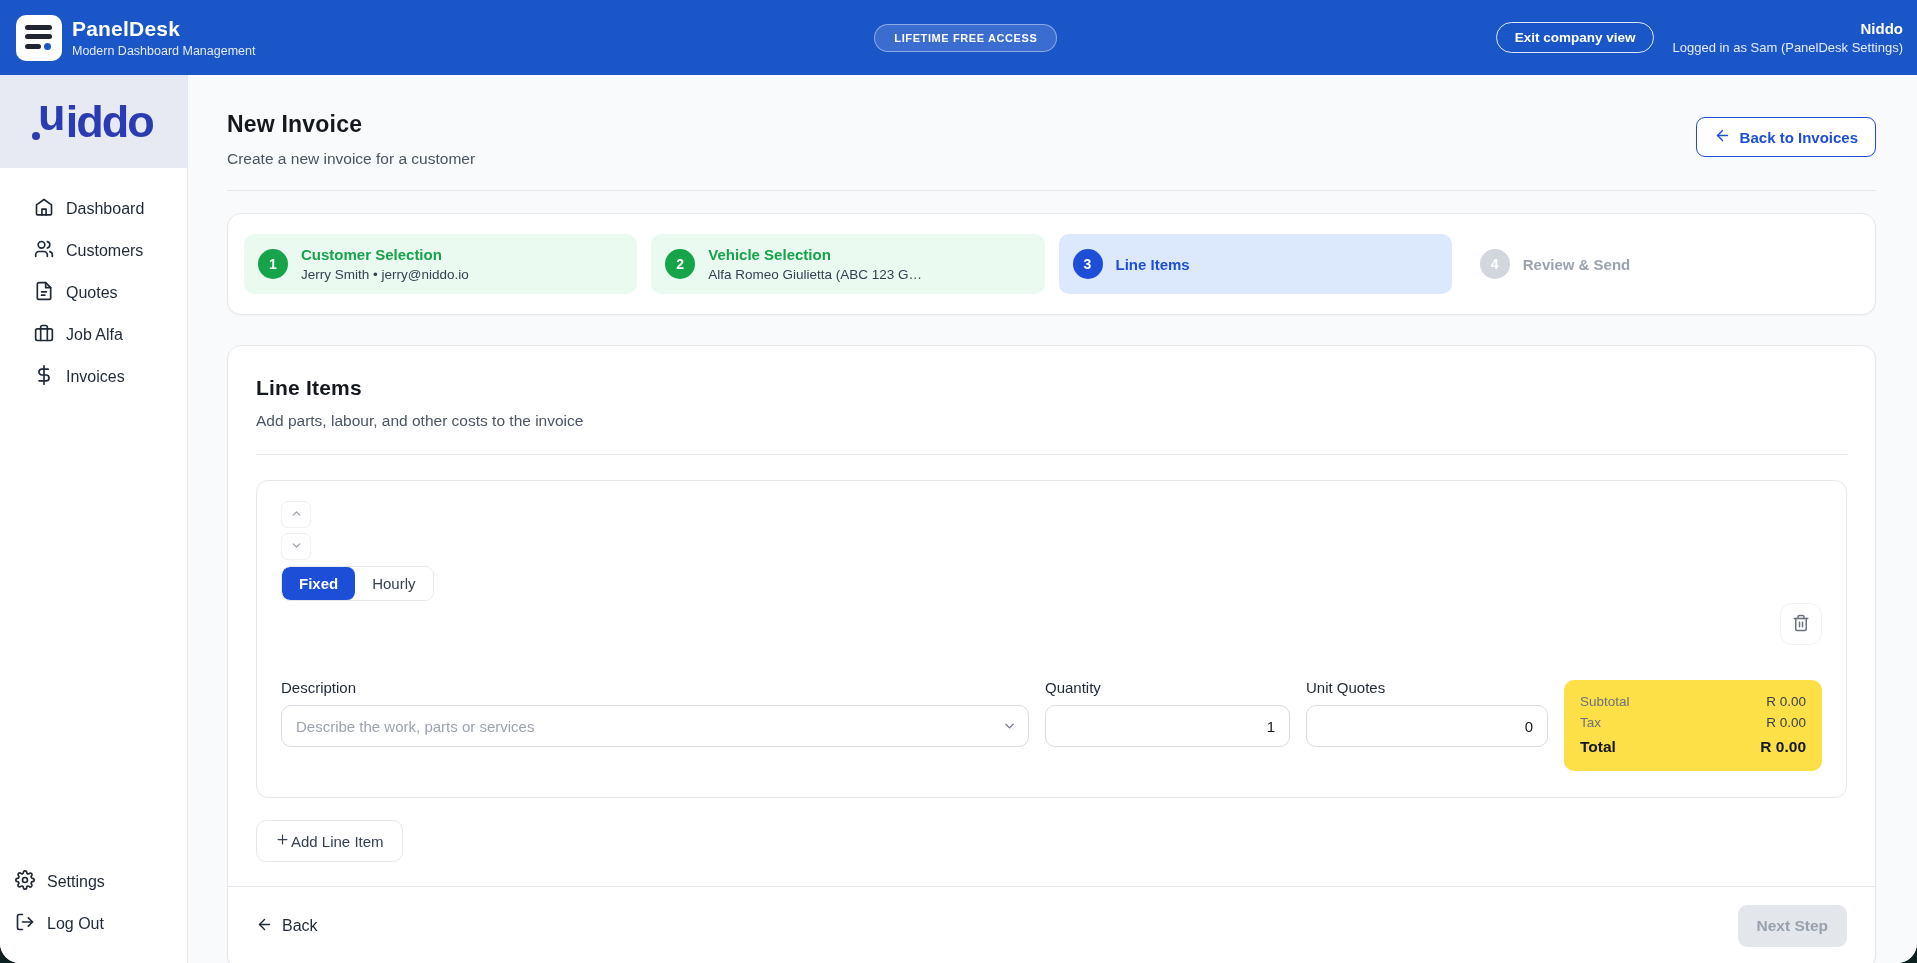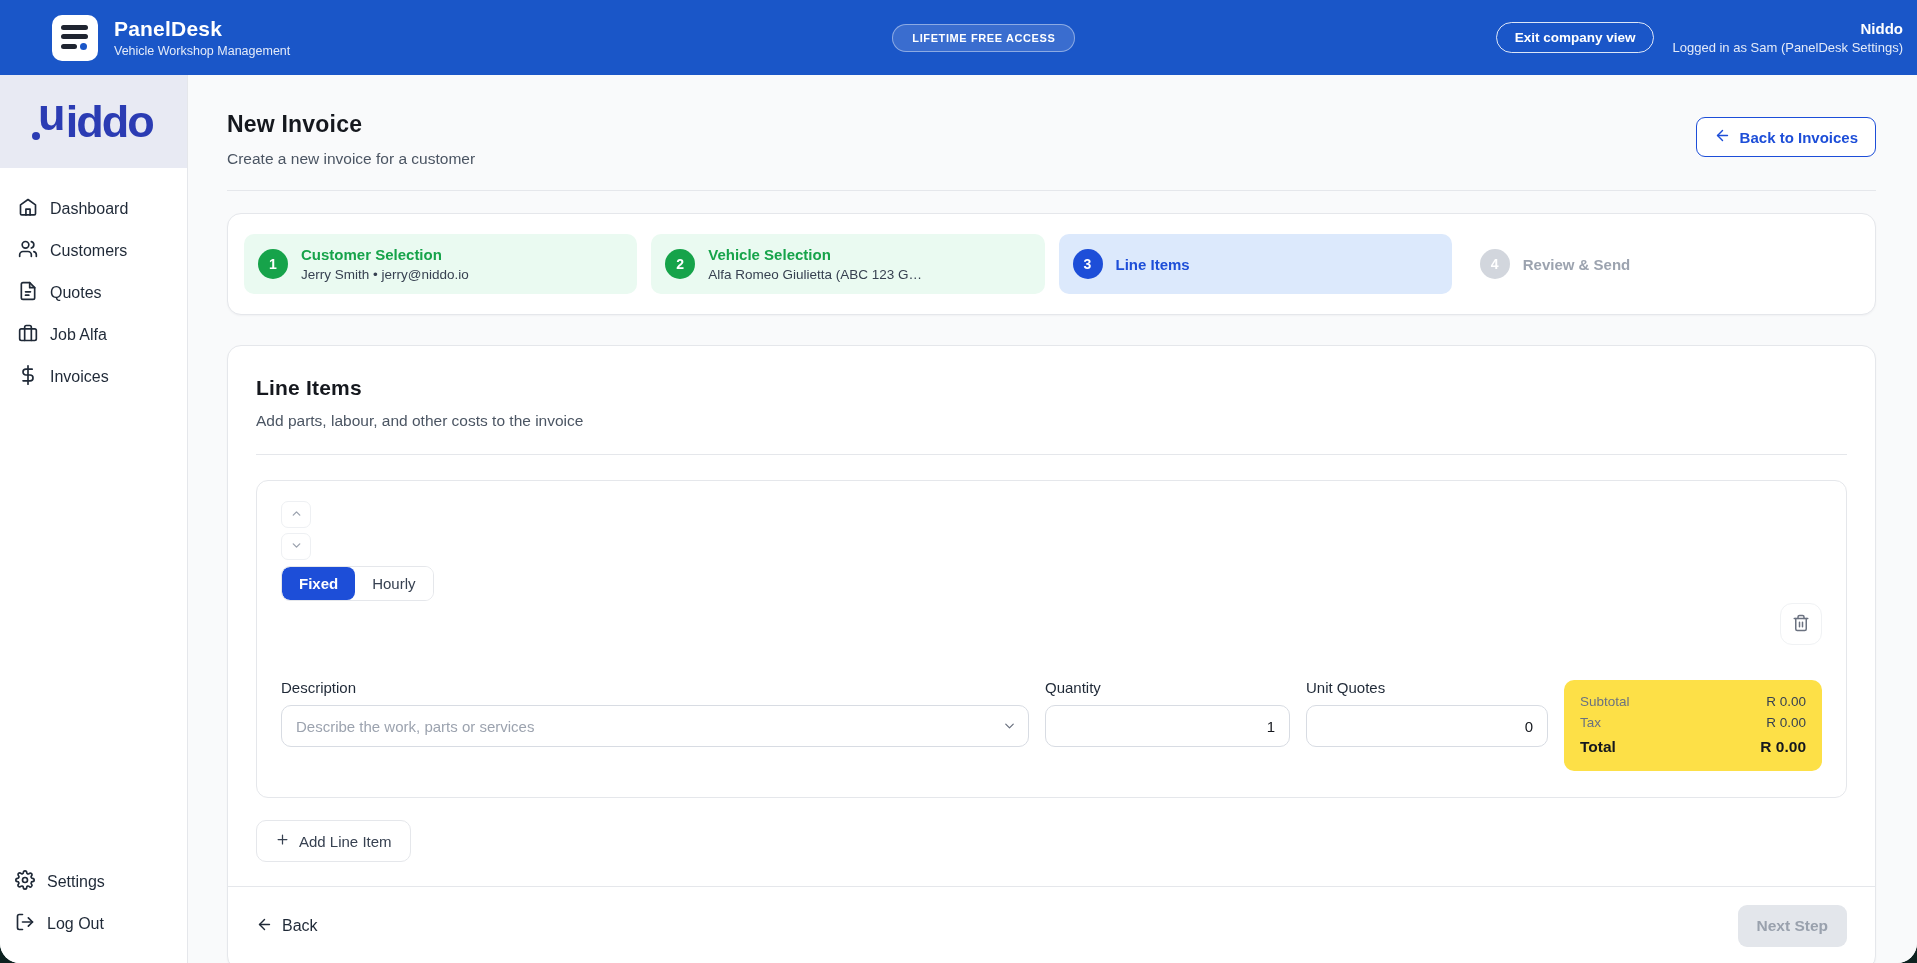--- a/index.html
+++ b/index.html
@@ -17,21 +17,21 @@
     --input-border:#d8dce3;
     --main-bg:#f9fafb;
     --desktop-dark:#0d2220;
   }
   *{box-sizing:border-box;font-family:"Liberation Sans","DejaVu Sans",sans-serif;}
   html,body{margin:0;padding:0;background:var(--desktop-dark);width:1917px;height:963px;overflow:hidden;}
   .app{width:1917px;height:963px;display:flex;flex-direction:column;border-radius:0 0 20px 20px;overflow:hidden;background:#fff;}
 
   
   .topbar{height:75px;flex:0 0 75px;background:var(--header-blue);display:flex;align-items:center;padding:0 14px 0 16px;color:#fff;}
-  .brand{display:flex;align-items:center;gap:16px;width:420px;margin-left:36px;}
+  .brand{display:flex;align-items:center;gap:10px;width:420px;}
   .brand-logo{width:46px;height:46px;background:#fff;border-radius:10px;display:flex;flex-direction:column;justify-content:center;align-items:flex-start;gap:4px;padding-left:9px;}
   .brand-logo .bar{height:5px;background:#1f2430;border-radius:3px;}
   .bar-1,.bar-2{width:27px;}
   .logo-row3{display:flex;align-items:center;gap:3px;}
   .bar-3{width:16px;}
   .logo-dot{width:7px;height:7px;border-radius:50%;background:var(--header-blue);}
   .brand-name{font-size:21px;font-weight:700;letter-spacing:.2px;}
   .brand-sub{font-size:12.5px;color:rgba(255,255,255,.88);margin-top:3px;}
   .topbar-center{flex:1;display:flex;justify-content:center;}
   .badge{font-size:11px;font-weight:700;letter-spacing:.6px;color:#fff;background:rgba(255,255,255,.14);border:1px solid rgba(255,255,255,.42);border-radius:999px;padding:7px 19px;}
@@ -42,21 +42,21 @@
   .user-sub{font-size:13px;color:rgba(255,255,255,.88);margin-top:3px;}
 
   
   .body-row{flex:1;display:flex;min-height:0;}
   .sidebar{width:188px;flex:0 0 188px;background:#fff;border-right:1px solid var(--border);display:flex;flex-direction:column;}
   .side-logo{height:93px;background:#e8eaf3;display:flex;align-items:center;justify-content:center;}
   .side-logo-text{font-size:45px;font-weight:800;color:var(--logo-blue);letter-spacing:-2px;line-height:1;position:relative;padding-left:6px;}
   .logo-n{display:inline-block;transform:rotate(180deg);}
   .logo-n-dot{position:absolute;left:-2px;bottom:4px;width:8px;height:8px;border-radius:50%;background:var(--logo-blue);}
   .side-nav{padding:20px 0 0 0;}
-  .nav-item{display:flex;align-items:center;gap:12px;padding:9px 18px;font-size:16px;color:#1f2937;cursor:pointer;}
+  .nav-item{display:flex;align-items:center;gap:12px;padding:9px 34px;font-size:16px;color:#1f2937;cursor:pointer;}
   .nav-item svg{width:20px;height:20px;stroke:#1f2937;}
   .side-footer{margin-top:auto;padding:0 0 18px 0;}
   .side-footer .nav-item{padding:9px 15px;}
 
   .main{flex:1;background:var(--main-bg);padding:30px 41px 0 39px;overflow:hidden;}
 
   
   .page-head{display:flex;justify-content:space-between;align-items:flex-start;}
   .page-title{font-size:23px;font-weight:700;color:var(--text-dark);margin:6px 0 0 0;letter-spacing:.2px;}
   .page-subtitle{font-size:15.5px;color:var(--text-mid);margin:12px 0 0 0;}
@@ -110,21 +110,21 @@
   .select-wrap .chev svg{width:15px;height:15px;stroke:var(--text-muted);}
   .field-qty{width:245px;flex:0 0 245px;}
   .field-price{width:242px;flex:0 0 242px;}
   .num{width:100%;height:42px;border:1px solid var(--input-border);border-radius:10px;padding:0 14px;font-size:15px;color:var(--text-dark);text-align:right;outline:none;background:#fff;}
   .totals{width:258px;flex:0 0 258px;background:#fde047;border-radius:10px;padding:11px 16px 12px 16px;margin-top:1px;}
   .t-row{display:flex;justify-content:space-between;font-size:13.5px;color:var(--text-muted);padding:3px 0;}
   .t-row .t-val{color:#374151;}
   .t-total{font-size:15.5px;font-weight:700;color:var(--text-dark);padding-top:5px;}
   .t-total .t-val{color:var(--text-dark);font-weight:700;}
 
-  .add-line{margin-top:22px;display:flex;align-items:center;gap:9px;background:#fff;border:1px solid var(--border);border-radius:10px;padding:11px 18px;font-size:15px;color:#374151;cursor:pointer;}
+  .add-line{margin-top:22px;display:flex;align-items:center;gap:1px;background:#fff;border:1px solid var(--border);border-radius:10px;padding:11px 18px;font-size:15px;color:#374151;cursor:pointer;}
   .add-line svg{width:15px;height:15px;stroke:#374151;}
 
   .card-footer{display:flex;justify-content:space-between;align-items:center;padding:18px 28px 22px 28px;margin-top:24px;border-top:1px solid var(--border);}
   .back-link{display:flex;align-items:center;gap:9px;background:transparent;border:none;font-size:16px;color:#1f2937;cursor:pointer;padding:0;}
   .back-link svg{width:17px;height:17px;stroke:#1f2937;}
   .next-btn{background:#e3e6eb;color:#99a1ad;border:none;border-radius:9px;padding:12px 19px;font-size:15.5px;font-weight:600;cursor:not-allowed;}
 </style>
 </head>
 <body>
 
@@ -135,21 +135,21 @@
       <div class="brand-logo">
         <div class="bar bar-1"></div>
         <div class="bar bar-2"></div>
         <div class="logo-row3">
           <div class="bar bar-3"></div>
           <div class="logo-dot"></div>
         </div>
       </div>
       <div class="brand-text">
         <div class="brand-name">PanelDesk</div>
-        <div class="brand-sub">Vehicle Workshop Management</div>
+        <div class="brand-sub">Modern Dashboard Management</div>
       </div>
     </div>
     <div class="topbar-center">
       <span class="badge">LIFETIME FREE ACCESS</span>
     </div>
     <div class="topbar-right">
       <button class="exit-btn">Exit company view</button>
       <div class="user-info">
         <div class="user-name">Niddo</div>
         <div class="user-sub">Logged in as Sam (PanelDesk Settings)</div>

